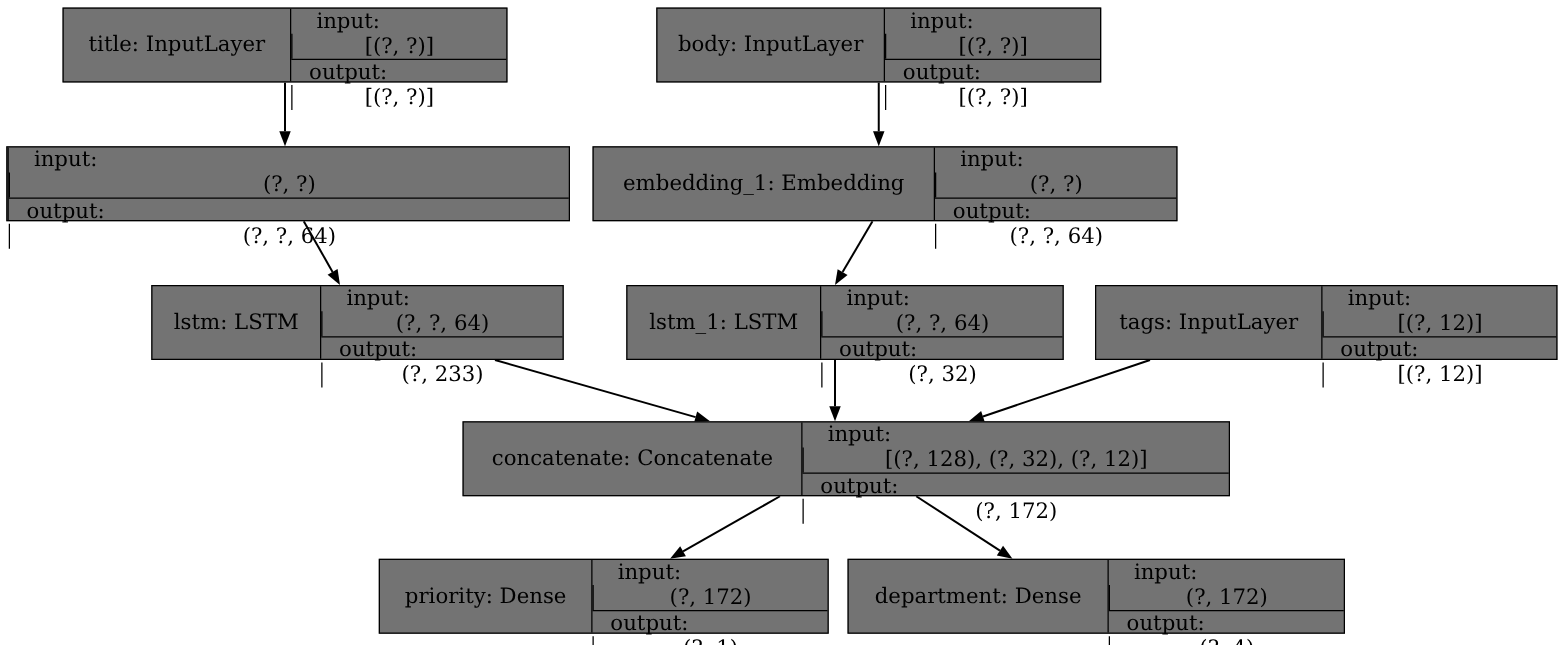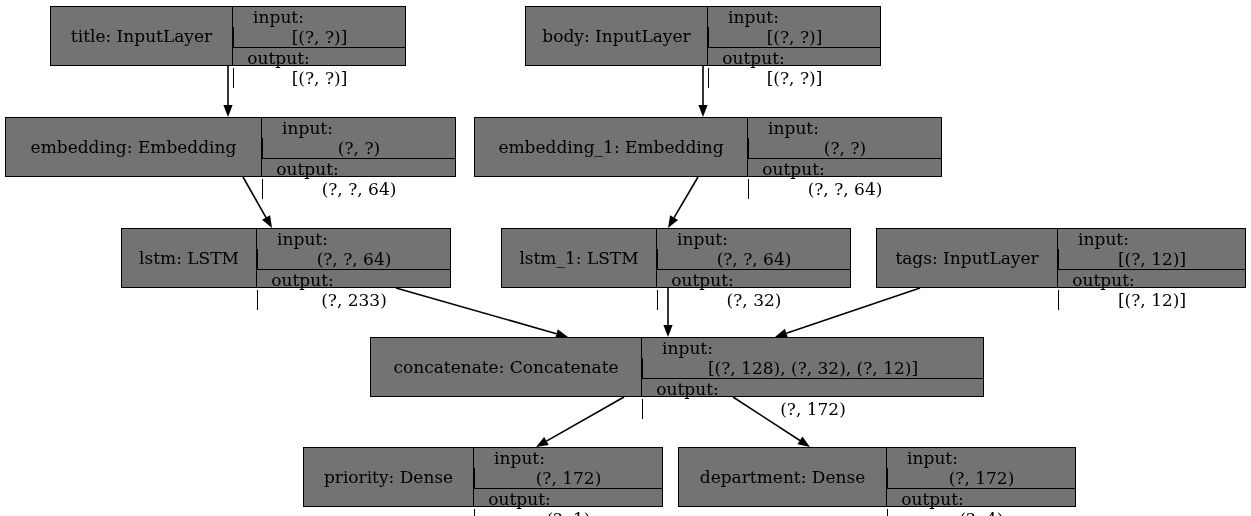--- a/index.html
+++ b/index.html
@@ -145,21 +145,20 @@
             <div class="io-label" style="width: 91px;">input:</div>
             <div class="io-value">[(?, ?)]</div>
           </div>
           <div class="io-row second">
             <div class="io-label" style="width: 91px;">output:</div>
             <div class="io-value">[(?, ?)]</div>
           </div>
         </div>
       </div>
       <div class="node" style="left: 5px; top: 117px; width: 451px; height: 60px;">
-        <div class="node-name" style="width: 255px;">embedding: Embedding</div>
         <div class="node-io">
           <div class="io-row first">
             <div class="io-label" style="width: 91px;">input:</div>
             <div class="io-value">(?, ?)</div>
           </div>
           <div class="io-row second">
             <div class="io-label" style="width: 91px;">output:</div>
             <div class="io-value">(?, ?, 64)</div>
           </div>
         </div>

